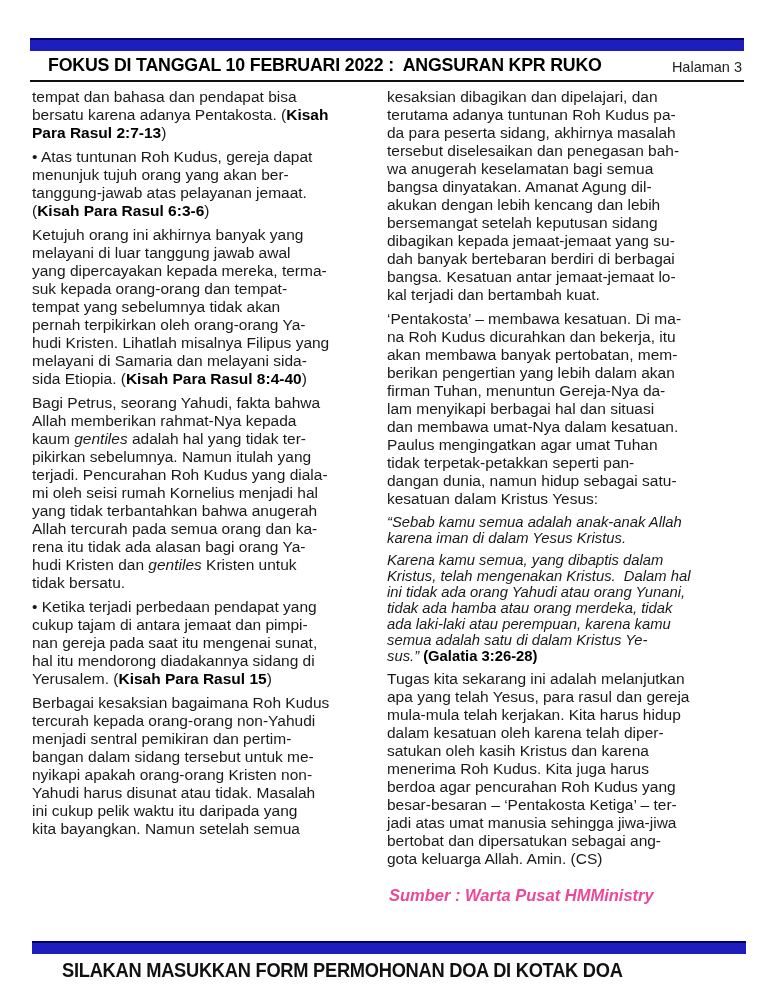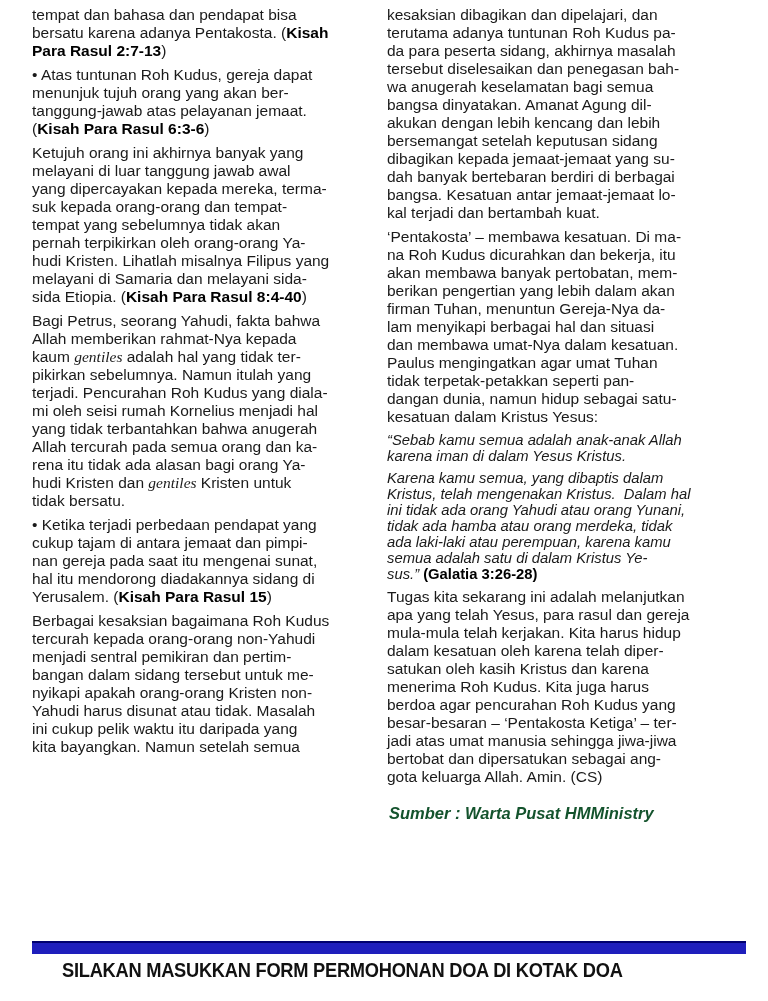--- a/index.html
+++ b/index.html
@@ -30,41 +30,48 @@
   .columns { display: flex; gap: 6px; padding: 6px 24px 4px 32px; }
   .col { width: 349px; }
   .para {
     margin: 0 0 6px 0;
     font-size: 15.5px; line-height: 18px;
     white-space: pre-wrap;
     color: #1a1a1a;
   }
   .para.quote { font-size: 14.8px; line-height: 16px; font-style: italic; }
   .para .b { font-weight: bold; color: #000; }
-  .para .i { font-style: italic; font-family: Liberation Serif, serif; }
+  .para .i { font-style: italic; }
   .para .up { font-style: normal; }
   .source {
     margin: 18px 0 0 2px;
     font-weight: bold; font-style: italic;
-    font-size: 16.5px; color: #14532d;
+    font-size: 16.5px; color: #ec4899;
   }
   
   .footer { position: absolute; top: 941px; left: 32px; right: 22px; }
   .footer-text {
     margin: 4px 0 0 30px;
     font-weight: bold; font-size: 21px; color: #111;
     transform: scaleX(0.87); transform-origin: left top;
     letter-spacing: -0.3px; white-space: pre;
   }
 </style>
 </head>
 <body>
 
 <div class="page">
 
+  <div class="header">
+    <div class="blue-bar"></div>
+    <div class="header-row">
+      <span class="header-title">FOKUS DI TANGGAL 10 FEBRUARI 2022 :  ANGSURAN KPR RUKO</span>
+      <span class="page-label">Halaman 3</span>
+    </div>
+  </div>
 
   <div class="columns">
     <div class="col">
       <div>
           <p class="para body"><span>tempat dan bahasa dan pendapat bisa
 bersatu karena adanya Pentakosta. (</span><span class="b">Kisah
 Para Rasul 2:7-13</span><span>)</span></p>
           <p class="para body"><span>• Atas tuntunan Roh Kudus, gereja dapat
 menunjuk tujuh orang yang akan ber-
 tanggung-jawab atas pelayanan jemaat.

